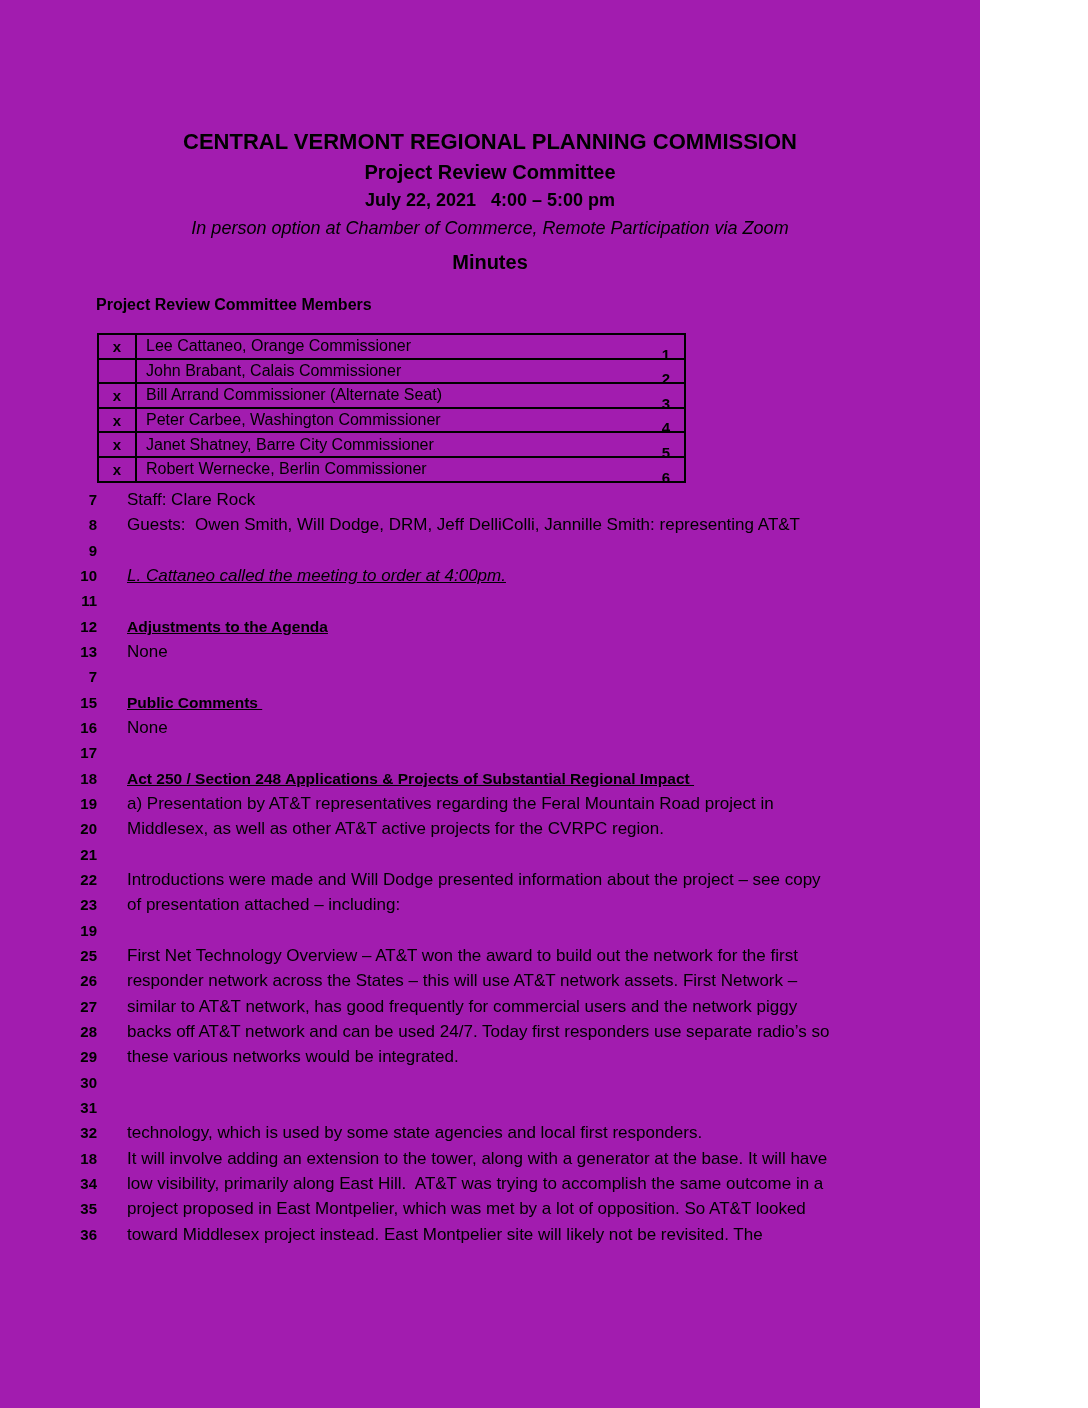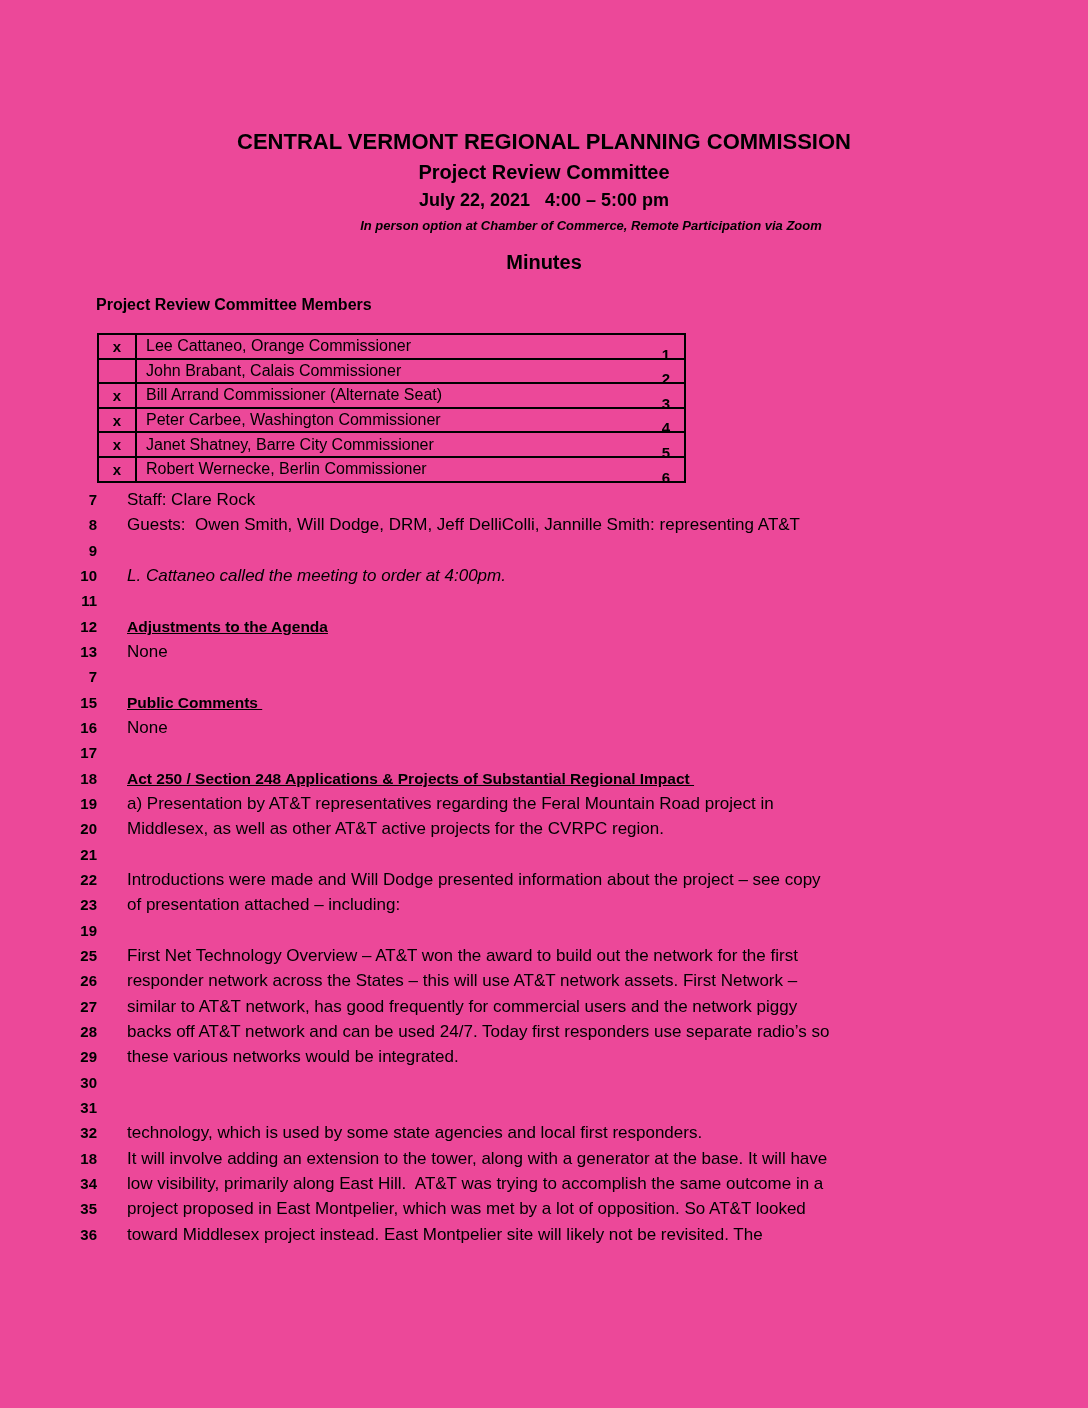--- a/index.html
+++ b/index.html
@@ -1,36 +1,36 @@
 <!DOCTYPE html>
 <html><head>
 <meta charset="utf-8">
 <style>
   * { margin: 0; padding: 0; box-sizing: border-box; }
   html, body { background: #ffffff; }
   .page {
     position: relative;
-    width: 1088px;
+    width: 980px;
     height: 1408px;
-    background: #ec4899;
+    background: #a21caf;
     color: #000000;
     font-family: "Liberation Sans", sans-serif;
     overflow: hidden;
   }
   .centered {
     position: absolute;
     left: 0;
     width: 100%;
     text-align: center;
     white-space: pre-wrap;
   }
   .org-title       { top: 129px; font-size: 22px; font-weight: 700; }
   .committee-title { top: 161px; font-size: 20px; font-weight: 700; }
   .datetime        { top: 190px; font-size: 18px; font-weight: 700; }
-  .location-note   { top: 218px; font-size: 13px; font-weight: 700; font-style: italic; margin-left: 47px; }
+  .location-note   { top: 218px; font-size: 18px; font-weight: 400; font-style: italic; }
   .minutes-heading { top: 251px; font-size: 20px; font-weight: 700; }
   .members-heading {
     position: absolute;
     top: 296px;
     left: 96px;
     font-size: 16px;
     font-weight: 700;
   }
   .members-table {
     position: absolute;
@@ -89,20 +89,21 @@
     font-size: 17px;
     white-space: pre-wrap;
   }
   .style-bold-underline .line-text {
     font-weight: 700;
     text-decoration: underline;
     font-size: 15.5px;
   }
   .style-italic-underline .line-text {
     font-style: italic;
+    text-decoration: underline;
   }
 </style>
 </head>
 <body>
 
 <div class="page">
 
   <div class="centered org-title">CENTRAL VERMONT REGIONAL PLANNING COMMISSION</div>
   <div class="centered committee-title">Project Review Committee</div>
   <div class="centered datetime">July 22, 2021   4:00 – 5:00 pm</div>

